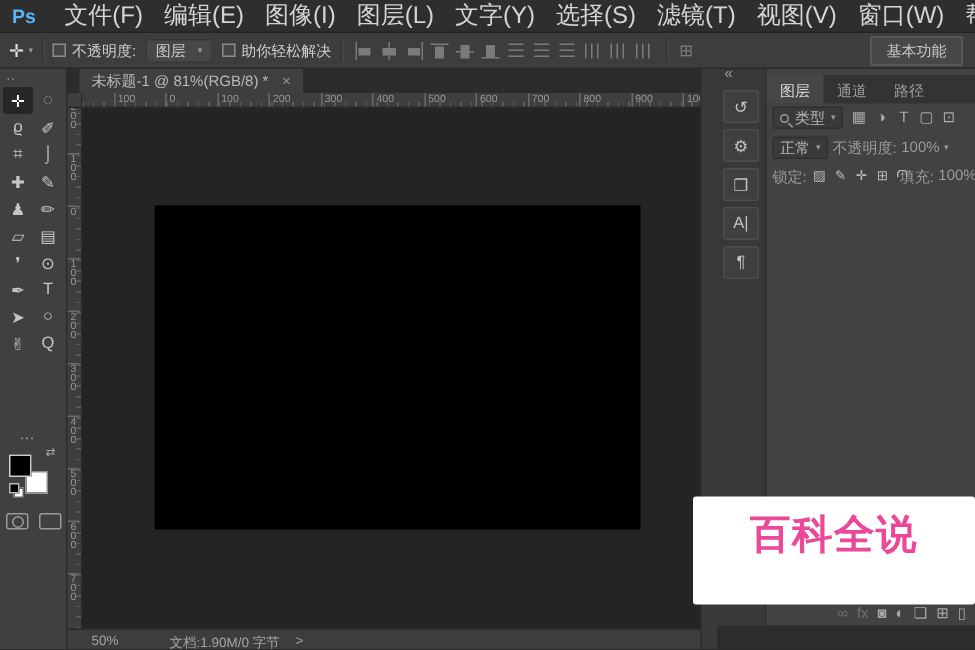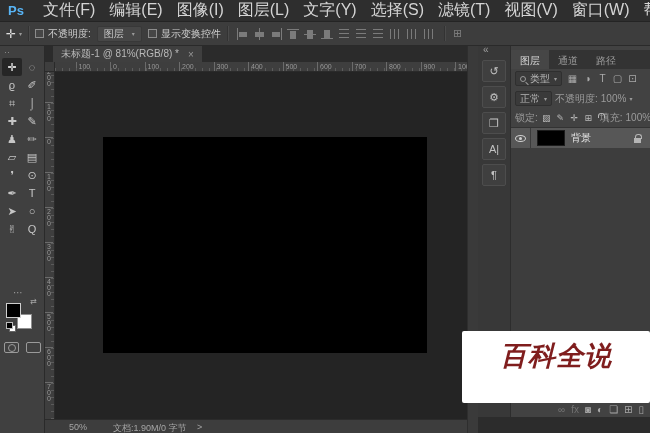--- a/index.html
+++ b/index.html
@@ -60,21 +60,21 @@
   .rleft::after{content:"";position:absolute;top:0;bottom:0;right:0;width:3px;background:repeating-linear-gradient(0deg,#5b5b5b 0 1px,transparent 1px 7px)}
   .rll{position:absolute;left:0;width:8px;font-size:7px;color:#989898;border-top:1px solid #6b6b6b;padding-top:1px}
   .rll i{display:block;line-height:6px;height:6px;text-align:center}
   .pasteboard{position:absolute;left:55px;top:72px;width:412px;height:347px;background:#242424}
   .canvas{position:absolute;left:48px;top:65px;width:324px;height:216px;background:#000}
   .gapstrip{position:absolute;left:467px;top:46px;width:11px;height:387px;background:#3a3a3a;border-left:1px solid #2e2e2e}
 
   
   .statusbar{position:absolute;left:45px;top:419px;width:422px;height:14px;background:#3d3d3d;border-top:1px solid #2b2b2b}
   .statusbar span{position:absolute;top:2px;font-size:9px;color:#a5a5a5;white-space:nowrap}
-  .zoomv{left:24px}
+  .zoomv{left:16px}
   .docinfo{left:68px}
   .sbexp{left:152px;color:#8a8a8a}
 
   
   .dock{position:absolute;left:478px;top:46px;width:172px;height:387px;background:#383838}
   .collapse{position:absolute;left:5px;top:-2px;font-size:10px;color:#9e9e9e}
   .strip{position:absolute;left:0;top:10px;width:32px}
   .sic{width:24px;height:22px;margin:4px auto;background:#3f3f3f;border:1px solid #4d4d4d;border-radius:2px;color:#c2c2c2;font-size:11px;display:flex;align-items:center;justify-content:center}
   .panel{position:absolute;left:32px;top:0;right:0;bottom:16px;background:#424242;border-left:1px solid #2d2d2d}
   .ptabs{position:absolute;top:4px;left:0;right:0;height:19px;background:#333;display:flex}
@@ -141,21 +141,21 @@
     <span class="optlab">
       <span class="cb"></span>
       <span>不透明度:</span>
     </span>
     <span class="dd">
       <span>图层</span>
       <i class="chev">▾</i>
     </span>
     <span class="optlab">
       <span class="cb"></span>
-      <span>显示变换控件</span>
+      <span>助你轻松解决</span>
     </span>
     <i class="vsep"></i>
     <span id="alignIcons">
         <span class="aic">
           <i style="left: 1px; top: 0px; width: 1px; height: 12px;"></i>
           <i style="left: 3px; top: 4px; width: 8px; height: 5px;"></i>
         </span>
         <span class="aic">
           <i style="left: 6px; top: 0px; width: 1px; height: 12px;"></i>
           <i style="left: 2px; top: 4px; width: 9px; height: 5px;"></i>
@@ -202,20 +202,21 @@
           <i style="left: 9px; top: 1px; width: 1px; height: 10px;"></i>
         </span>
         <span class="aic">
           <i style="left: 1px; top: 1px; width: 1px; height: 10px;"></i>
           <i style="left: 5px; top: 1px; width: 1px; height: 10px;"></i>
           <i style="left: 9px; top: 1px; width: 1px; height: 10px;"></i>
         </span>
       </span>
     <i class="vsep"></i>
     <span class="aauto">⊞</span>
+    <button class="wsbtn">基本功能</button>
   </div>
 
   <div class="toolbar">
     <span class="tb-dots">‥</span>
     <div class="tools" id="tools">
         <div class="tool sel">
           <span>✛</span>
         </div>
         <div class="tool">
           <span>◌</span>
@@ -416,40 +417,30 @@
             <span class="fic">▨</span>
             <span class="fic">✎</span>
             <span class="fic">✛</span>
             <span class="fic">⊞</span>
           </span>
         <span class="padlock"></span>
         <span class="lbl">填充:</span>
         <span class="val">100%</span>
         <i class="chev">▾</i>
       </div>
-      <div class="llist" id="layerList">
-          <div class="lrow sel">
-            <span class="eyecell">
-              <i class="eye"></i>
-            </span>
-            <span class="thumb" style="background: rgb(0, 0, 0);"></span>
-            <span class="lname">背景</span>
-            <span class="padlock"></span>
-          </div>
-        </div>
       <div class="pbottom" id="panelBottom">
           <span class="pbi dis">∞</span>
           <span class="pbi dis">fx</span>
           <span class="pbi">◙</span>
           <span class="pbi">◐</span>
           <span class="pbi">❏</span>
           <span class="pbi">⊞</span>
           <span class="pbi">▯</span>
         </div>
     </div>
     <div class="bband"></div>
   </div>
 
   <div class="watermark">
-    <div class="wm-title" style="color: #7f1d1d; font-style: italic;">百科全说</div>
+    <div class="wm-title" style="color: #ec4899;">百科全说</div>
   </div>
 
 </div>
 
 </body></html>

